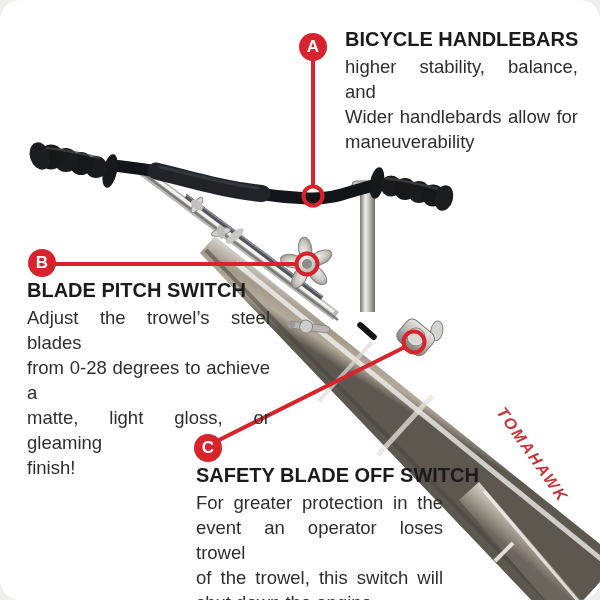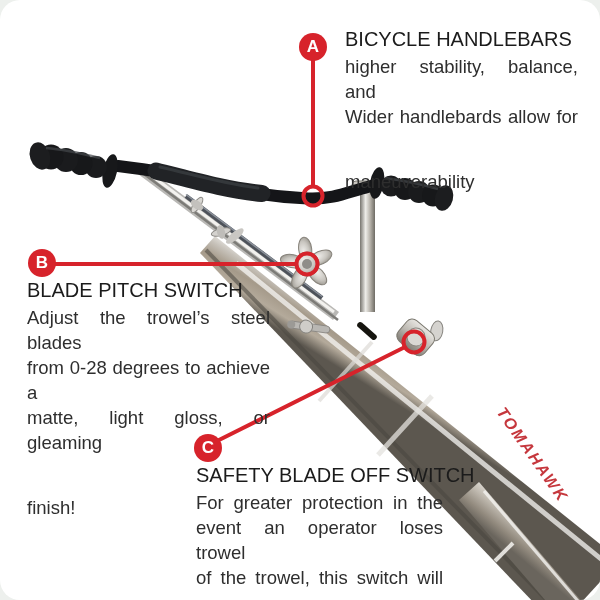--- a/index.html
+++ b/index.html
@@ -23,31 +23,30 @@
     font-weight:bold;font-size:17px;
     display:flex;align-items:center;justify-content:center;
     z-index:5;
     letter-spacing:0;
     user-select:none;
   }
   .callout-text{position:absolute;z-index:4;color:#2e2e2e;}
   .callout-text h3{
     margin:0 8px 3px 0;
     font-size:20px;line-height:24px;
-    font-weight:normal;color:#1b1b1b;
+    font-weight:bold;color:#1b1b1b;
     white-space:nowrap;
   }
   .callout-text .line{
     font-size:18.5px;line-height:25px;
     text-align:justify;
     text-align-last:justify;
   }
   .callout-text .line.last{
     text-align-last:left;
-    margin-top:40px;
   }
   #callout-a{left:345px;top:27px;width:233px;}
   #callout-b{left:27px;top:278px;width:243px;}
   #callout-c{left:196px;top:463px;width:247px;}
   #badge-a{left:299px;top:33px;}
   #badge-b{left:28px;top:249px;}
   #badge-c{left:194px;top:434px;}
 </style>
 </head>
 <body>

